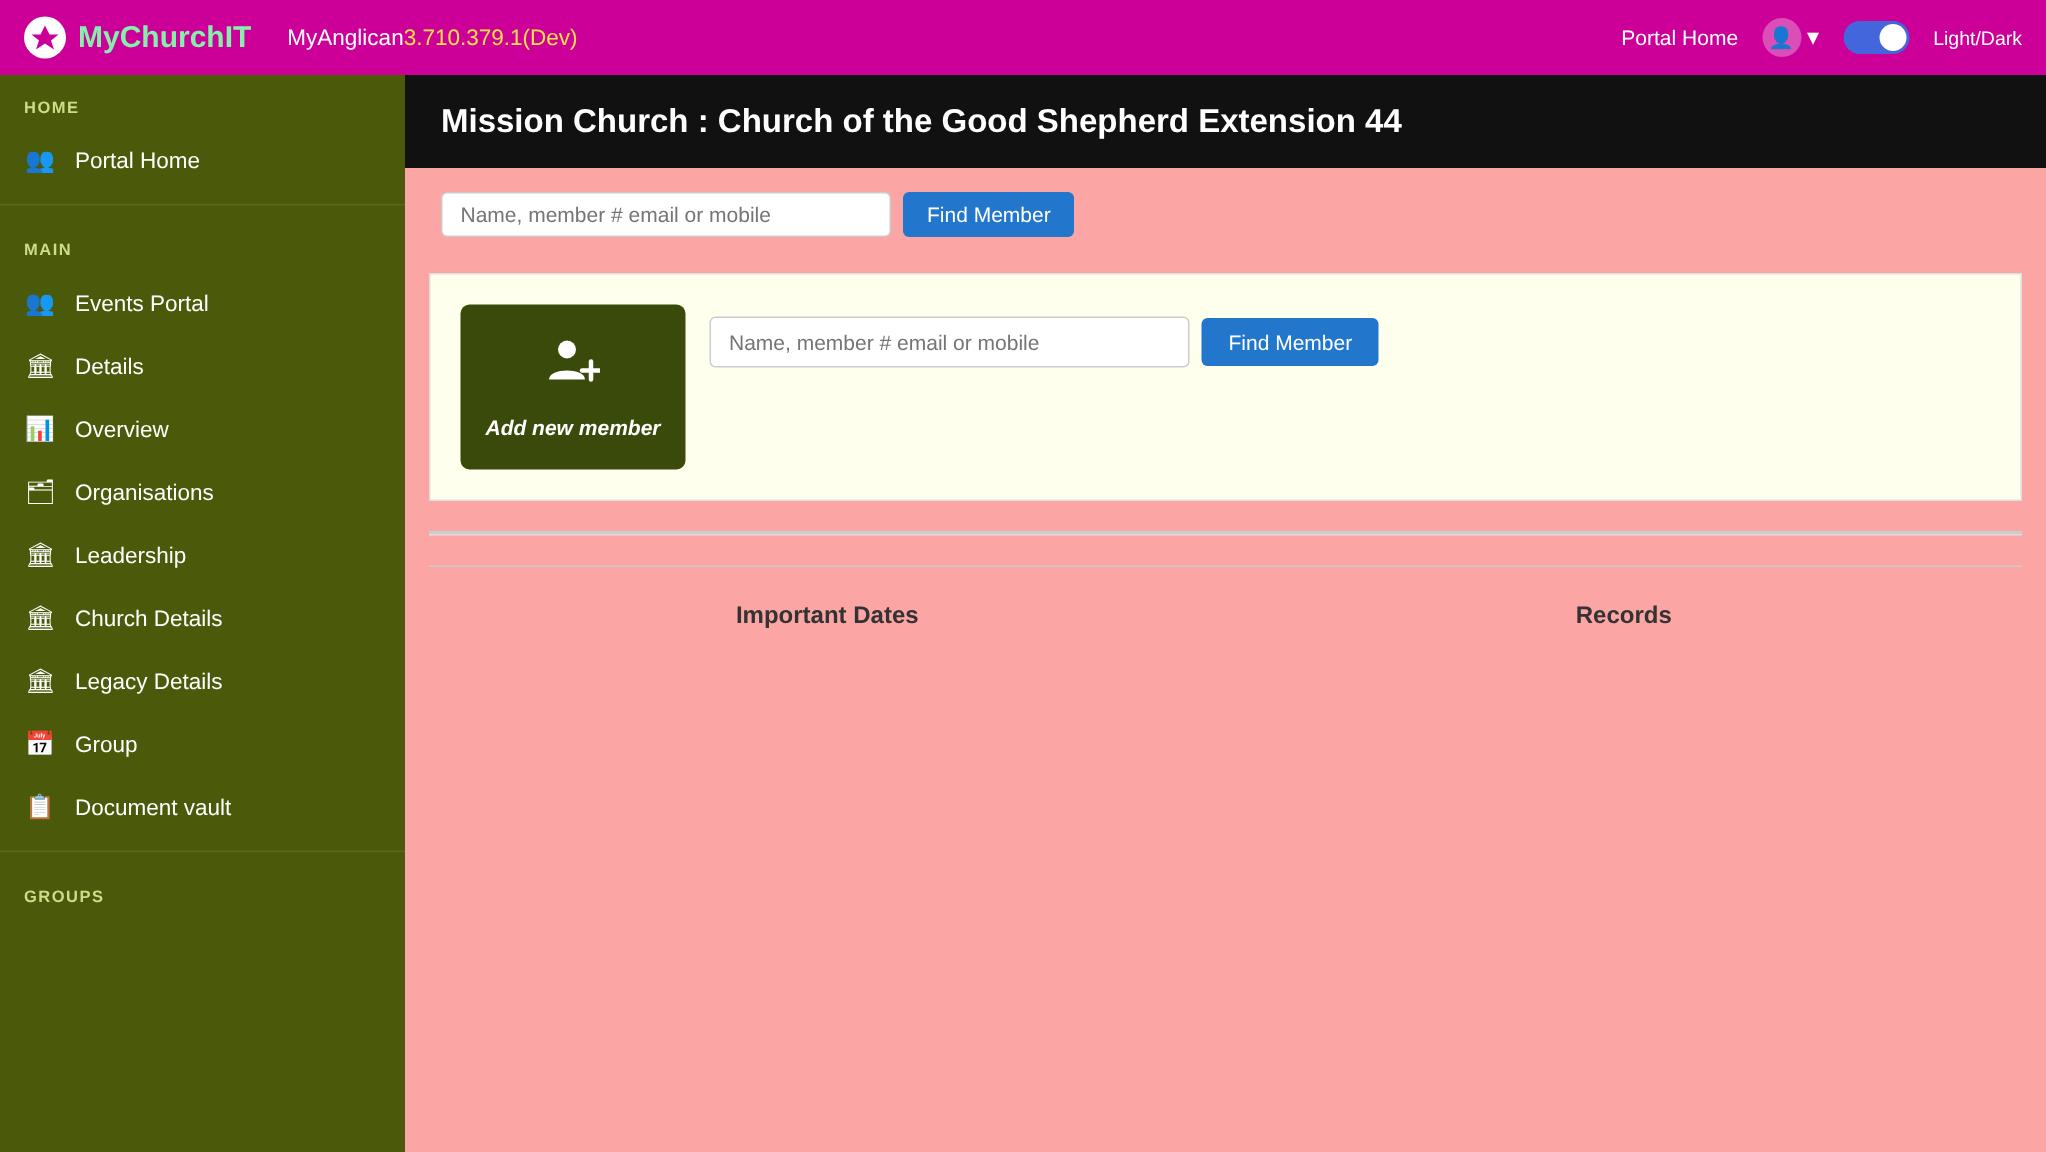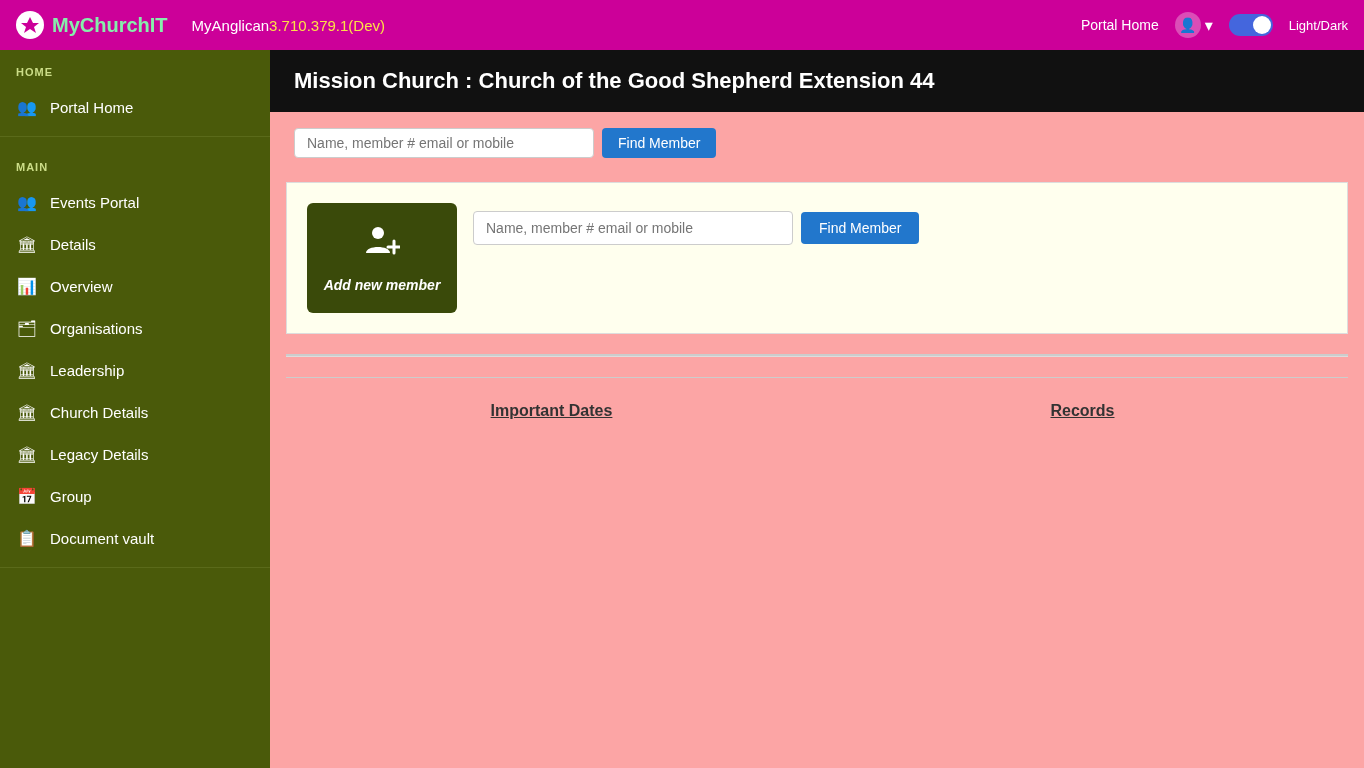--- a/index.html
+++ b/index.html
@@ -264,21 +264,20 @@
     }
     .bottom-col {
       flex: 1;
       text-align: center;
     }
     .bottom-col-title {
       font-size: 16px;
       font-weight: bold;
       color: #333;
       padding: 8px;
-      text-decoration: underline;
     }
   </style>
 </head>
 <body>
 
 <div class="navbar">
   <div class="navbar-brand">
     <div class="navbar-logo">
       <svg viewBox="0 0 20 20" fill="#cc0099">
         <polygon points="10,2 13,8 19,8 14,12 16,18 10,14 4,18 6,12 1,8 7,8" fill="#cc0099"></polygon>
@@ -341,20 +340,21 @@
     </div>
     <div class="sidebar-item">
       <span class="sidebar-item-icon">📅</span>
       <span>Group</span>
     </div>
     <div class="sidebar-item">
       <span class="sidebar-item-icon">📋</span>
       <span>Document vault</span>
     </div>
     <hr class="sidebar-divider">
+    <div class="sidebar-section-label">GROUPS</div>
   </div>
 
   <div class="content-area">
 
     <div class="page-header">Mission Church : Church of the Good Shepherd  Extension 44</div>
 
     <div style="padding: 0 16px;">
 
       <div class="search-bar-top">
         <input class="search-input" type="text" placeholder="Name, member # email or mobile" style="">

